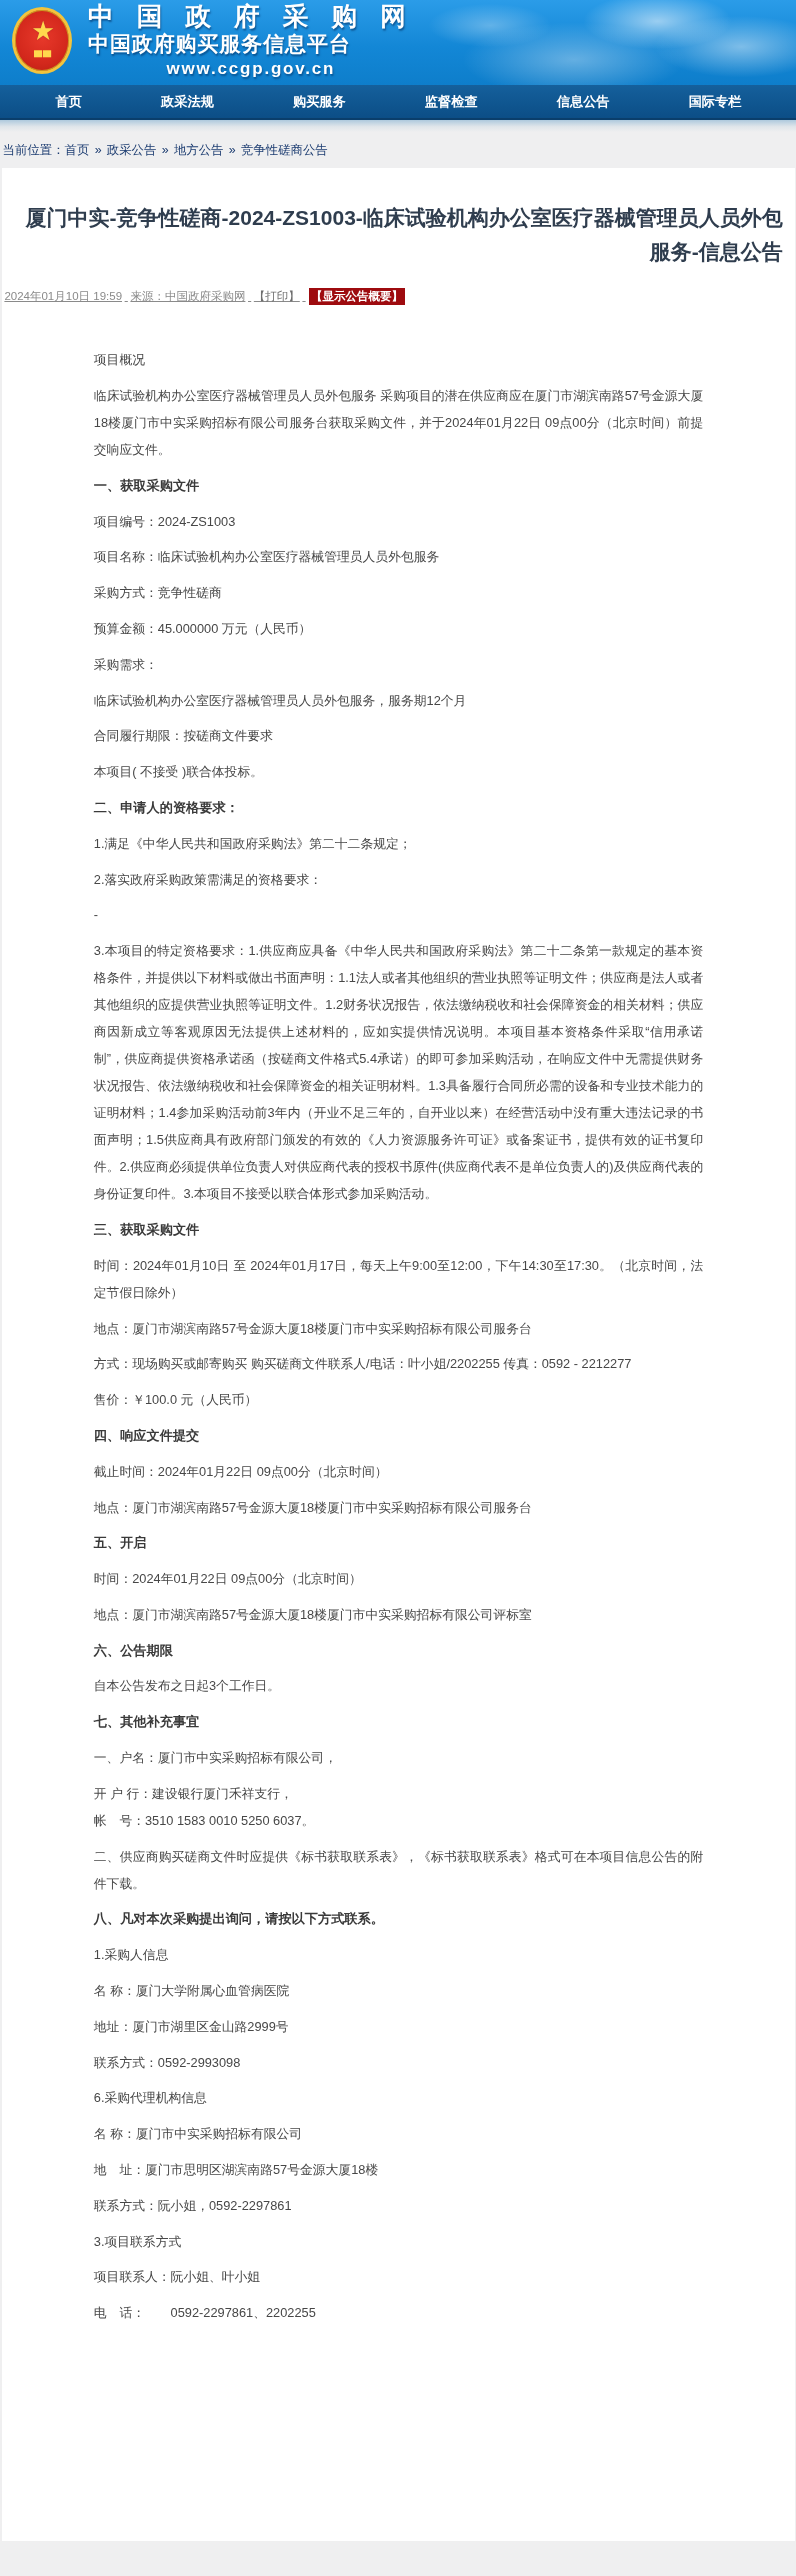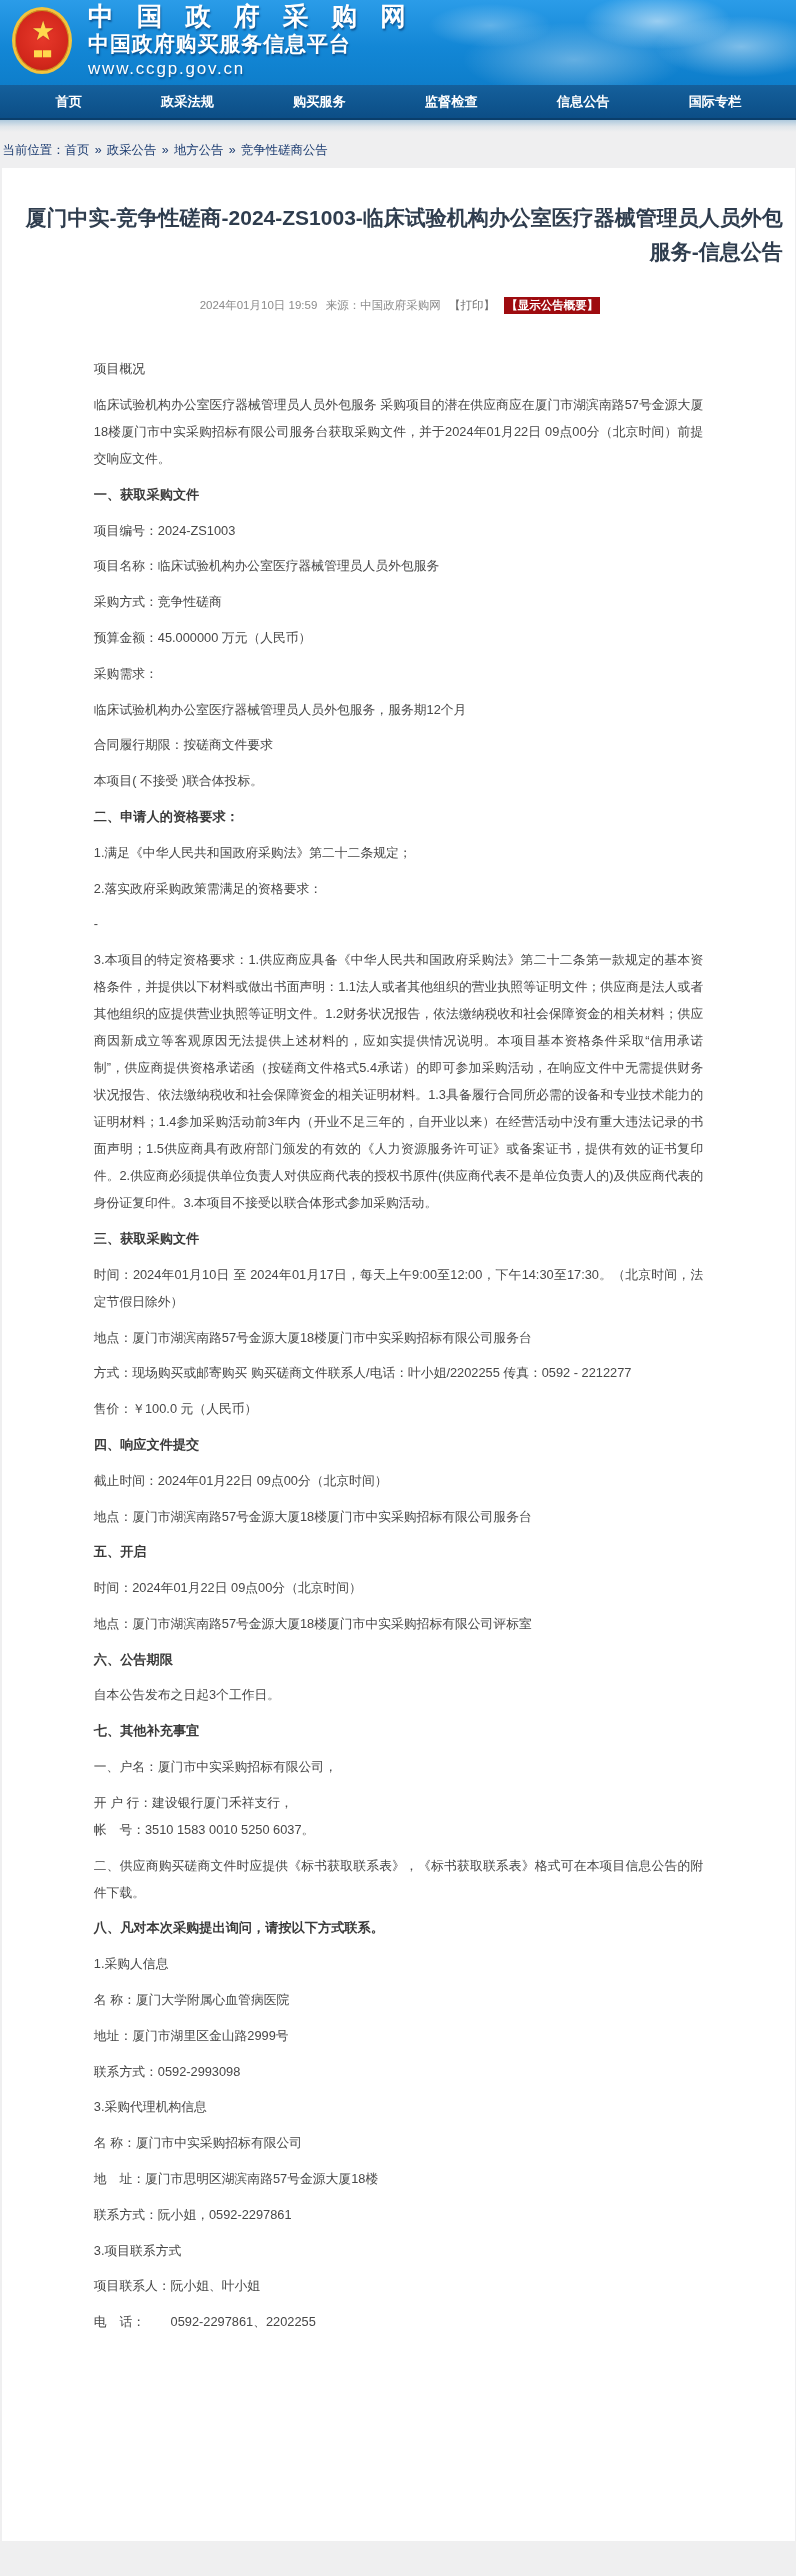--- a/index.html
+++ b/index.html
@@ -31,21 +31,21 @@
     position:absolute; left:0; right:0; top:12.4px; text-align:center;
     color:#ffd94d; font-size:26.5px; line-height:26.5px; text-shadow:0 0 1.8px #a33;
   }
   .emblem .gate{
     position:absolute; left:0; right:0; top:39px; text-align:center;
     color:#ffd94d; font-size:11.5px; letter-spacing:0.9px;
   }
   .site-title{ position:absolute; left:88px; top:1px; color:#fff; }
   .site-title .l1{ font-size:25.6px; font-weight:bold; letter-spacing:8px; text-shadow:0.9px 1.8px 1.8px rgba(0,40,90,.55); line-height:30px; }
   .site-title .l2{ font-size:21px; font-weight:bold; letter-spacing:0.9px; text-shadow:0.9px 1.8px 1.8px rgba(0,40,90,.55); line-height:25.6px; }
-  .site-title .l3{ font-size:17px; font-weight:normal; letter-spacing:1.8px; text-shadow:0.9px 1.8px 1.8px rgba(0,40,90,.5); line-height:23px; }
+  .site-title .l3{ font-size:17px; font-weight:bold; letter-spacing:1.8px; text-align:center; text-shadow:0.9px 1.8px 1.8px rgba(0,40,90,.5); line-height:23px; }
 
   
   .main-nav{
     height:35px; background:linear-gradient(180deg,#15609c 0%,#0f558f 60%,#0c4e86 100%);
     display:flex; align-items:center; justify-content:space-around; padding:0 16px;
     border-bottom:2.6px solid #0a3e6b;
   }
   .main-nav .nav-item{
     color:#fff; font-size:13.2px; font-weight:bold; cursor:pointer; white-space:nowrap;
   }
@@ -56,21 +56,21 @@
   .breadcrumb .crumb{ color:#1d3d71; cursor:pointer; }
   .breadcrumb .sep{ color:#1d3d71; margin:0 5.3px; }
 
   
   .content{ background:#fff; margin:0 1.8px; min-height:2373px; padding:26.5px 0 53px 0; }
   .article-title{
     font-size:21px; font-weight:bold; color:#2f3d4e; text-align:right;
     line-height:34px; padding:7px 12.4px 0 12.4px;
   }
   .article-meta{
-    text-align:center; font-size:11.5px; color:#8a8a8a; margin-top:28px;
+    text-align:left; font-size:11.5px; color:#8a8a8a; margin-top:19px;text-decoration:underline;
   }
   .article-meta .m-part{ margin:0 2.6px; }
   .article-meta .print-btn{ color:#6d6d6d; cursor:pointer; }
   .summary-badge{
     display:inline-block; color:#fff; padding:0.9px 1.8px; margin-left:3.5px;
     font-size:11.5px; font-weight:bold; cursor:pointer;
   }
   .article-body{ padding:0 92px; margin-top:41px; font-size:12.8px; color:#474747; }
   .article-body p{ line-height:27px; margin:8.8px 0; text-align:justify; }
   .article-body p.sec-h{ font-weight:bold; color:#3a3a3a; font-size:13.2px; }
@@ -148,21 +148,21 @@
         <p class="sec-h">七、其他补充事宜</p>
         <p>一、户名：厦门市中实采购招标有限公司，</p>
         <p class="tight">  开 户 行：建设银行厦门禾祥支行，</p>
         <p class="tight">  帐　号：3510 1583 0010 5250 6037。</p>
         <p>二、供应商购买磋商文件时应提供《标书获取联系表》，《标书获取联系表》格式可在本项目信息公告的附件下载。</p>
         <p class="sec-h">八、凡对本次采购提出询问，请按以下方式联系。</p>
         <p>1.采购人信息</p>
         <p>名 称：厦门大学附属心血管病医院</p>
         <p>地址：厦门市湖里区金山路2999号</p>
         <p>联系方式：0592-2993098</p>
-        <p>3.采购代理机构信息</p>
+        <p>6.采购代理机构信息</p>
         <p>名 称：厦门市中实采购招标有限公司</p>
         <p>地　址：厦门市思明区湖滨南路57号金源大厦18楼</p>
         <p>联系方式：阮小姐，0592-2297861</p>
         <p>3.项目联系方式</p>
         <p>项目联系人：阮小姐、叶小姐</p>
         <p>电　话：　　0592-2297861、2202255</p>
       </div>
   </div>
 
 </div>

